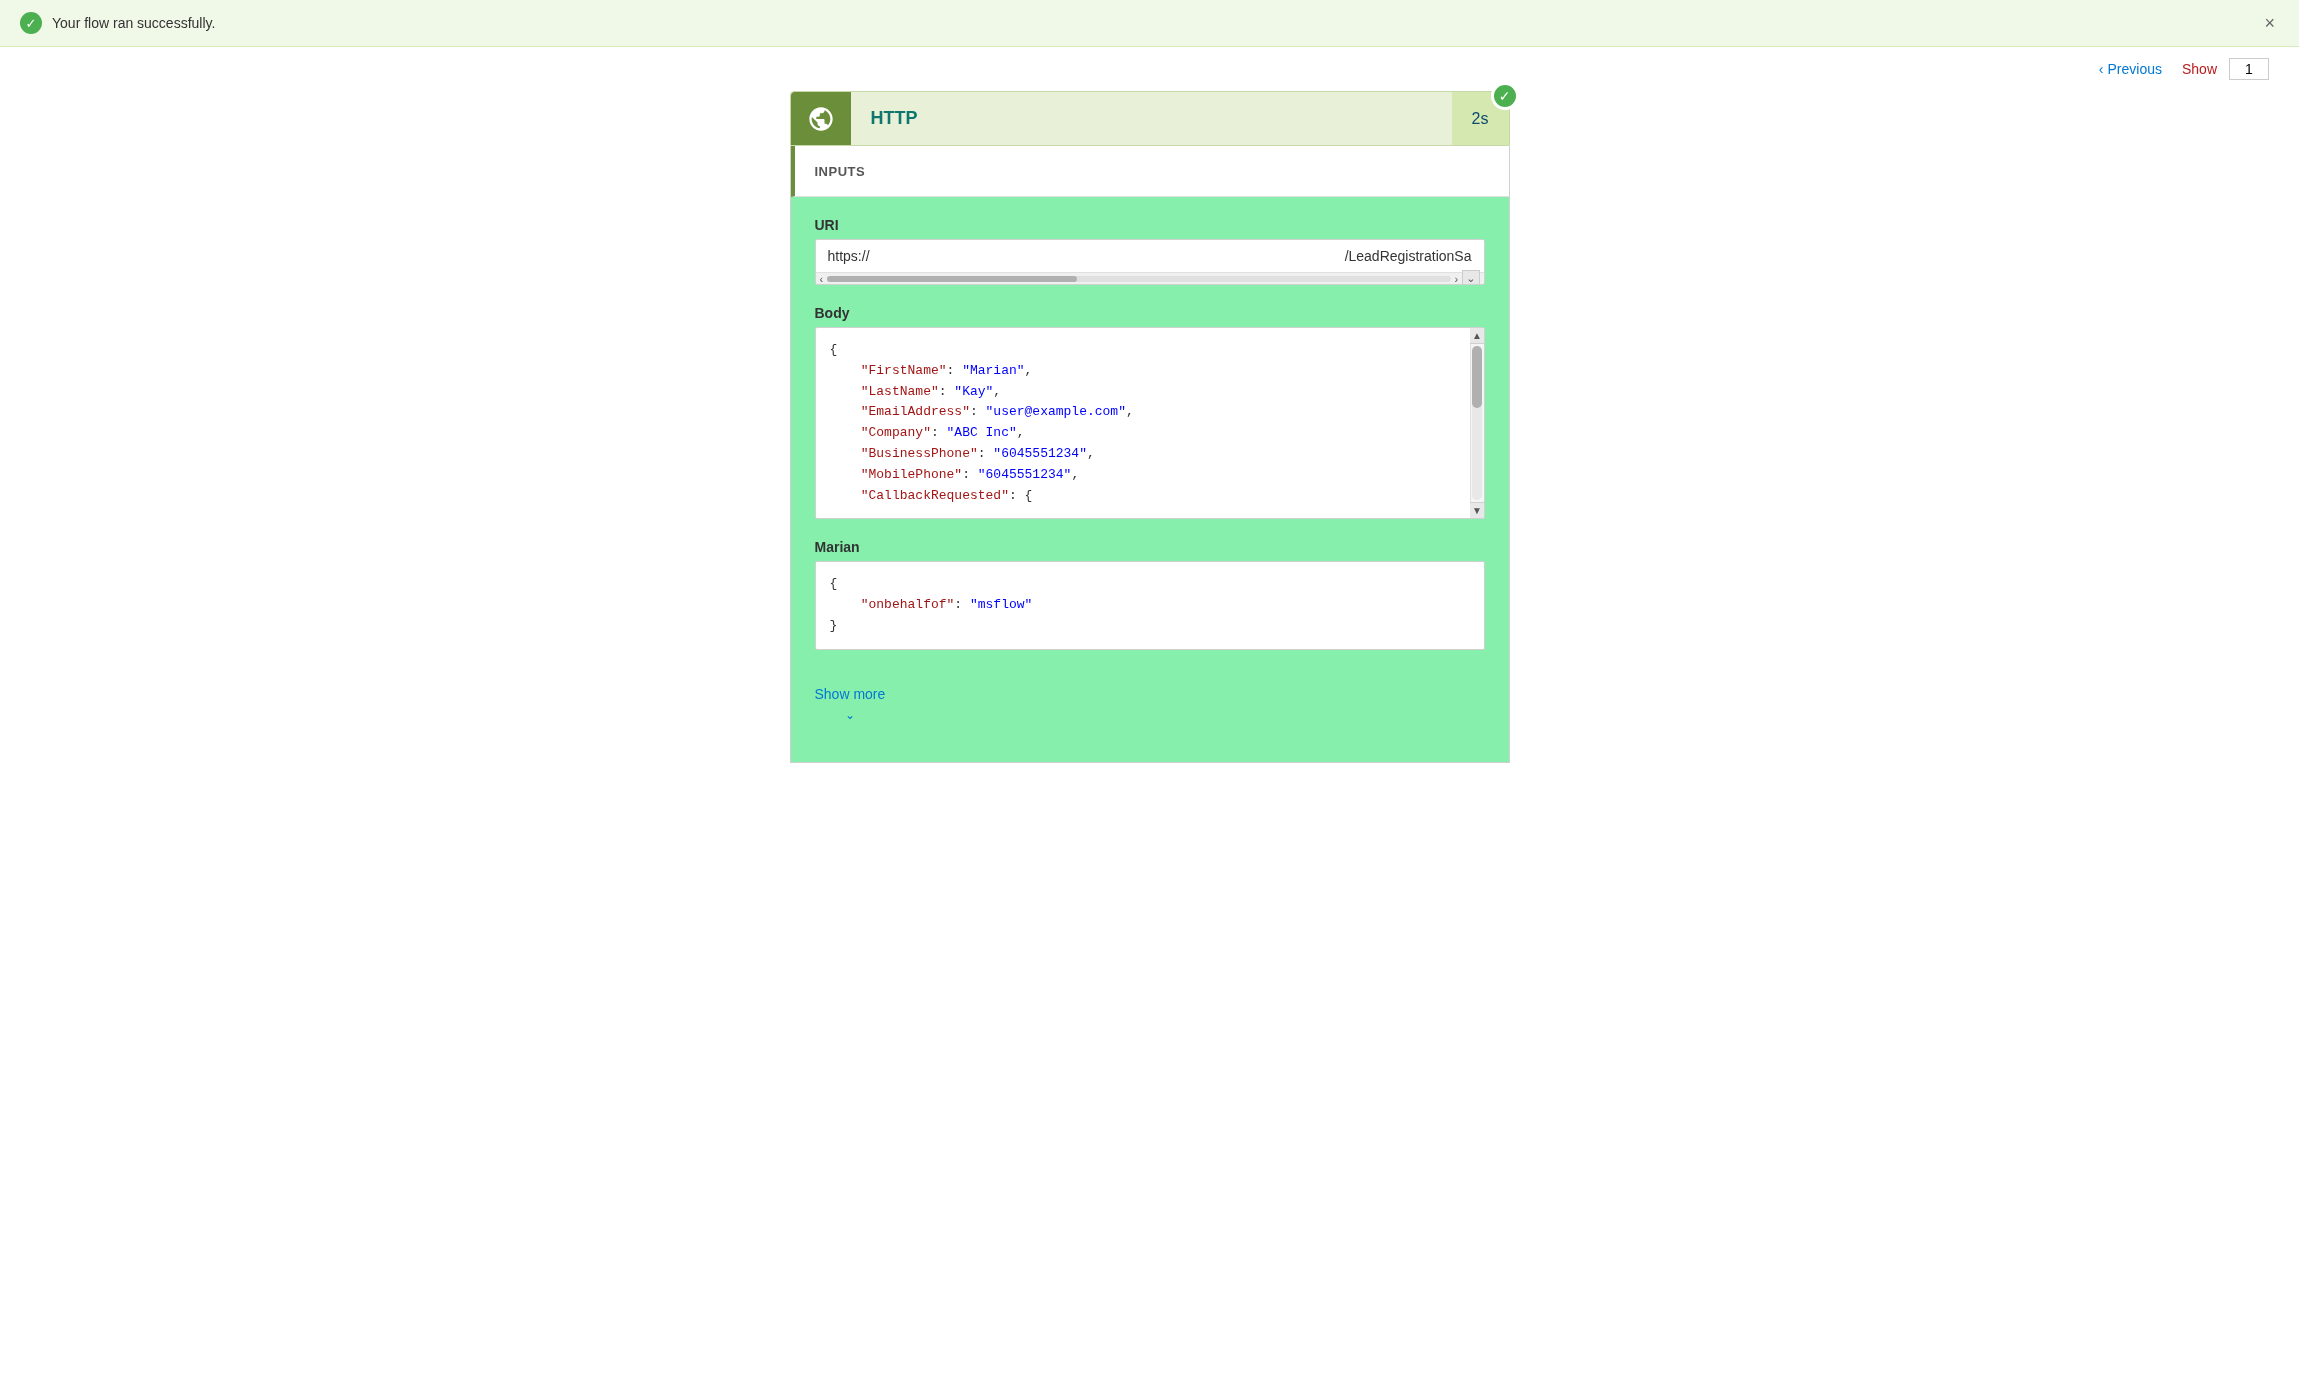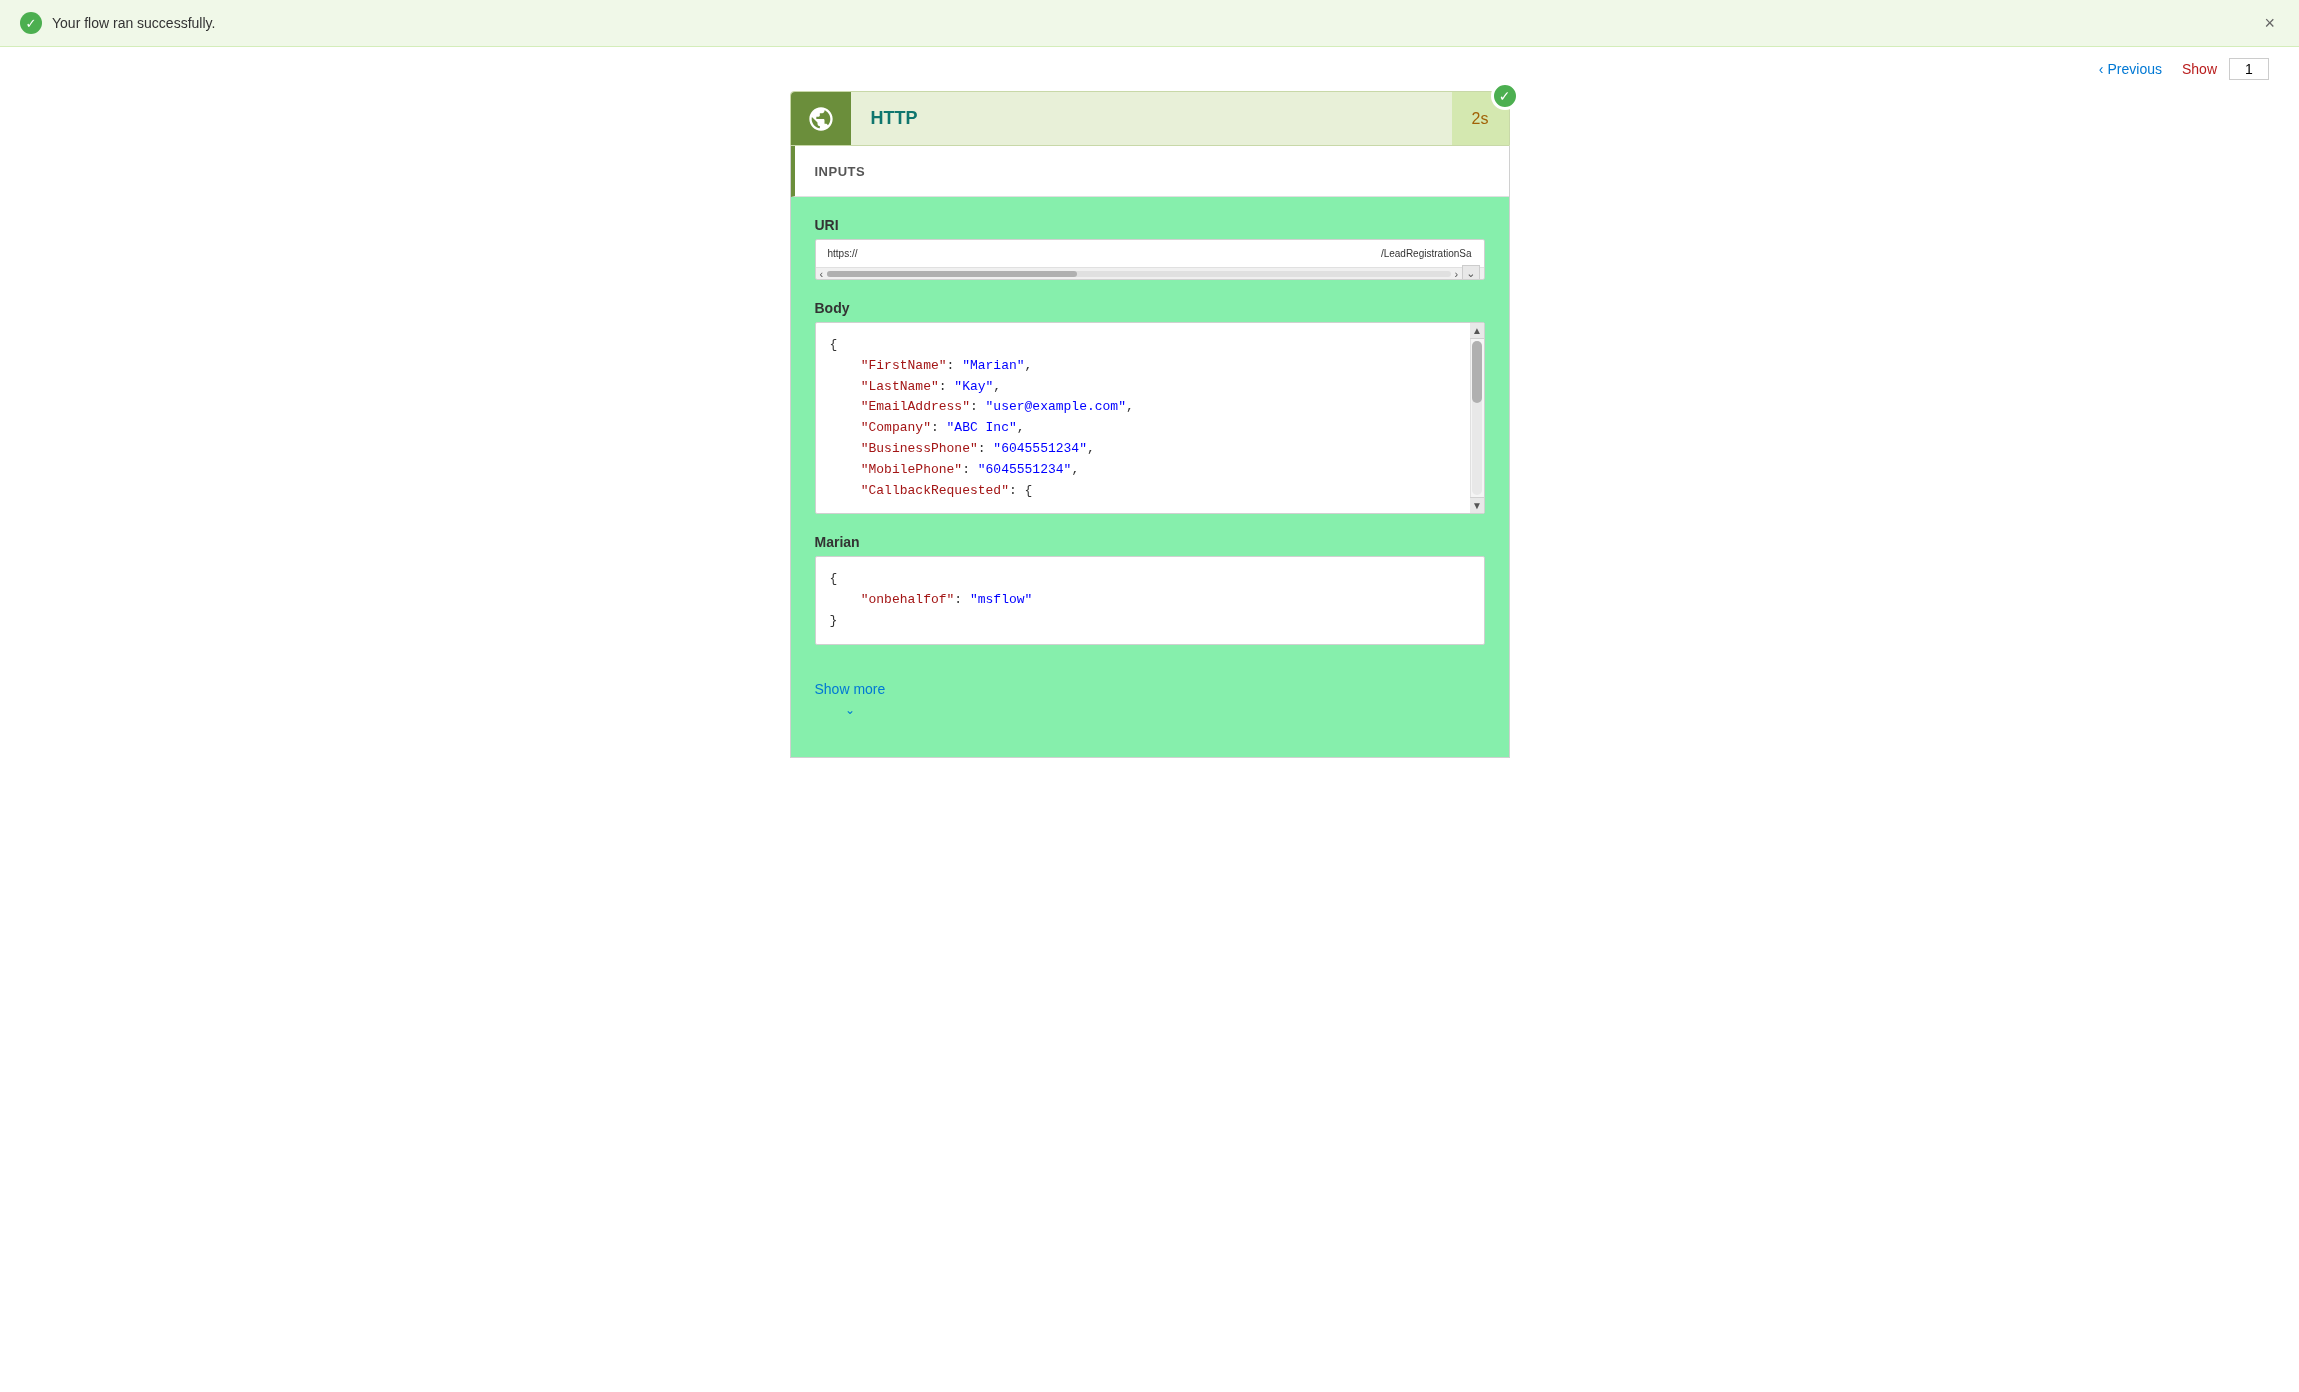--- a/index.html
+++ b/index.html
@@ -121,21 +121,21 @@
       padding: 16px 20px;
       font-size: 18px;
       font-weight: 700;
       color: #0f766e;
       display: flex;
       align-items: center;
     }
     .http-duration {
       padding: 16px 20px;
       font-size: 16px;
-      color: #a16207;
+      color: #0c4a6e;
       display: flex;
       align-items: center;
       background: #d4e8b0;
       border-radius: 0 4px 0 0;
     }
     .success-check-overlay {
       position: absolute;
       top: -10px;
       right: -10px;
       width: 28px;
@@ -197,21 +197,21 @@
     }
 
     
     .uri-container {
       border: 1px solid #d0d0d0;
       border-radius: 2px;
       overflow: hidden;
     }
     .uri-value {
       padding: 8px 12px;
-      font-size: 10px;
+      font-size: 14px;
       color: #333;
       background: white;
       overflow-x: hidden;
       white-space: nowrap;
       display: flex;
       align-items: center;
       gap: 0;
     }
     .uri-value span {
       display: inline;

